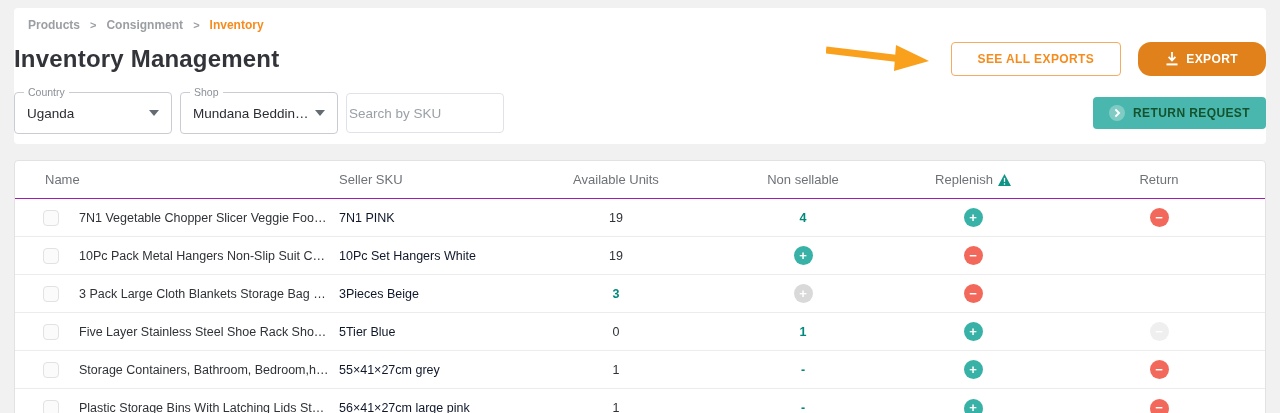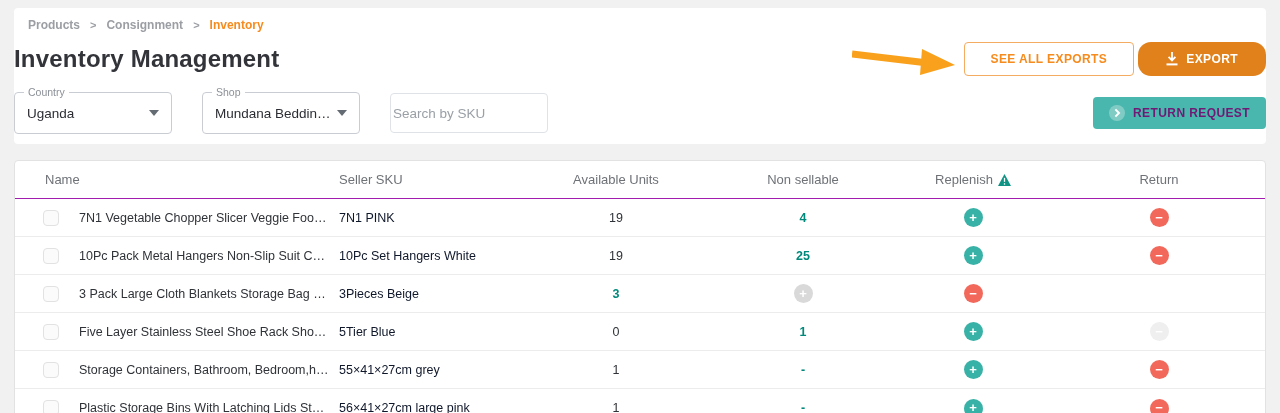--- a/index.html
+++ b/index.html
@@ -11,28 +11,28 @@
     padding:8px 14px 0;
   }
   
   .header-card { background:#fff; border-radius:4px; padding:4px 0 10px; }
   .breadcrumb { display:flex; align-items:center; gap:10px; font-size:12px; font-weight:600; color:#9b9ea3; padding:6px 0 8px 14px; }
   .breadcrumb .crumb { cursor:pointer; }
   .breadcrumb .crumb.active { color:#f68b1e; }
   .breadcrumb .sep { color:#9b9ea3; font-size:11px; }
   .title-row { display:flex; align-items:center; justify-content:space-between; margin:2px 0 16px; }
   .page-title { font-size:24px; font-weight:700; color:#32343a; letter-spacing:.2px; }
-  .title-actions { display:flex; align-items:flex-end; gap:4px; }
+  .title-actions { display:flex; align-items:flex-start; gap:17px; }
   .annot-arrow { margin-right:4px; display:block; }
   .btn { border:none; cursor:pointer; border-radius:4px; font-family:inherit; font-weight:700; font-size:12px; letter-spacing:.4px; display:inline-flex; align-items:center; justify-content:center; gap:8px; }
   .btn-outline-orange { background:#fff; color:#f68b1e; border:1px solid #f4ab62; height:34px; padding:0 26px; }
   .btn-orange { background:#e0811c; color:#fff; height:34px; padding:0 28px;border-radius:13px; }
-  .btn-teal { background:#49b7ad; color:#701a75; height:32px; padding:0 16px; }
+  .btn-teal { background:#49b7ad; color:#14532d; height:32px; padding:0 16px; }
   
-  .filters-row { display:flex; align-items:center; gap:30px; }
+  .filters-row { display:flex; align-items:center; gap:8px; }
   .outlined-select { position:relative; width:158px; height:42px; background:#fff; border:1px solid #c9cdd3; border-radius:4px; display:flex; align-items:center; justify-content:space-between; padding:0 12px; cursor:pointer; }
   .outlined-select .flabel { position:absolute; top:-7px; left:9px; background:#fff; padding:0 4px; font-size:10.5px; color:#8b9097; }
   .outlined-select .fvalue { font-size:13.5px; color:#2b2d33; white-space:nowrap; overflow:hidden; text-overflow:ellipsis; padding-right:6px; }
   .caret { width:0; height:0; border-left:5px solid transparent; border-right:5px solid transparent; border-top:6px solid #646b73; flex:none; }
   .search-input { width:158px; height:40px; border:1px solid #dfe2e7; border-radius:4px; padding:0 2px; font-size:13.5px; font-family:inherit; color:#2b2d33; outline:none; }
   .search-input::placeholder { color:#9aa0a6; }
   .filters-right { margin-left:auto; }
   
   .table-card { background:#fff; border:1px solid #e2e2e2; border-radius:4px; margin-top:16px; overflow:hidden; }
   .thead { display:grid; grid-template-columns:324px 180px 194px 180px 160px 1fr; align-items:center; height:38px; font-size:13px; color:#6e7277; border-bottom:1px solid #a21caf; }
@@ -130,21 +130,20 @@
     <div class="cell-nonsell">4</div>
     <div class="cell-center"><button class="circle-btn plus">+</button></div>
     <div class="cell-center"><button class="circle-btn minus">−</button></div>
   </div>
 
   <div class="trow">
     <span class="checkbox"></span>
     <div class="cell-name">10Pc Pack Metal Hangers Non-Slip Suit Coat Hangers Chro...</div>
     <div class="cell-sku">10Pc Set Hangers White</div>
     <div class="cell-center">19</div>
-    <div class="cell-nonsell">25</div>
     <div class="cell-center"><button class="circle-btn plus">+</button></div>
     <div class="cell-center"><button class="circle-btn minus">−</button></div>
   </div>
 
   <div class="trow">
     <span class="checkbox"></span>
     <div class="cell-name">3 Pack Large Cloth Blankets Storage Bag Foldable Organize...</div>
     <div class="cell-sku">3Pieces Beige</div>
     <div class="cell-nonsell">3</div>
     <div class="cell-center"><button class="circle-btn plus disabled">+</button></div>

